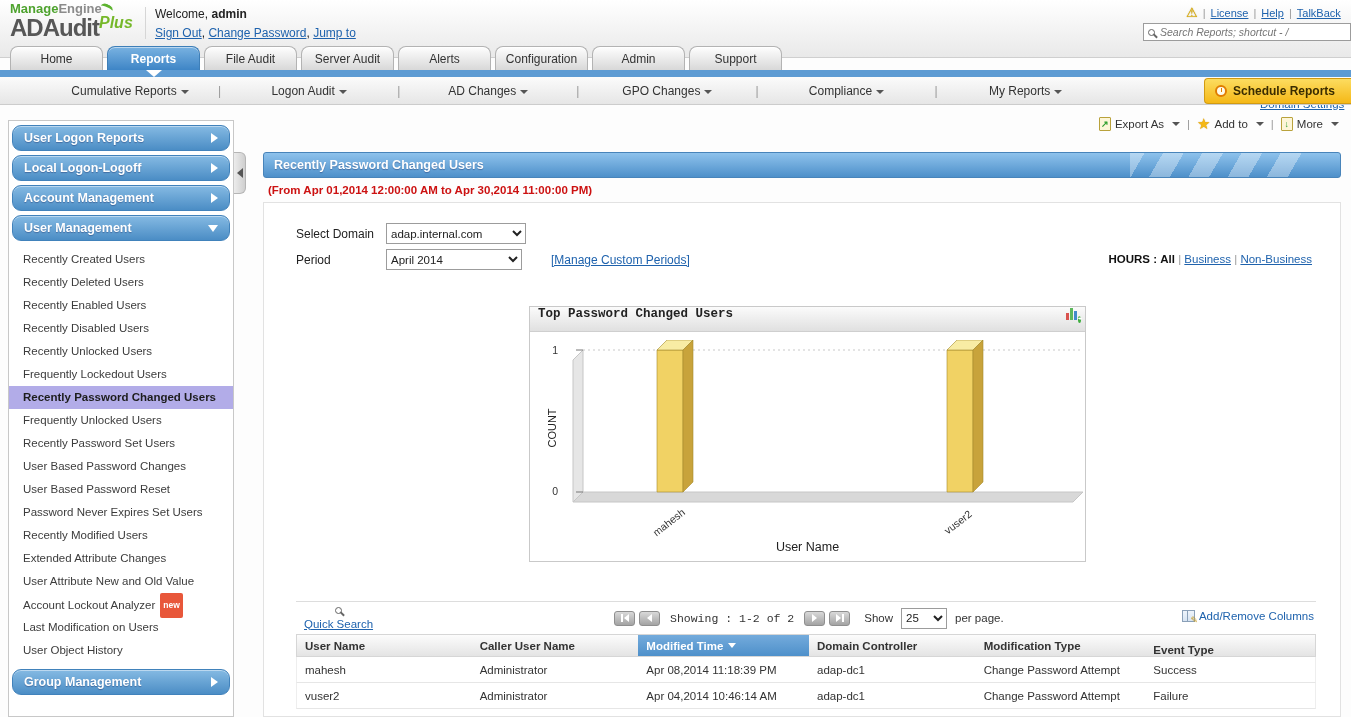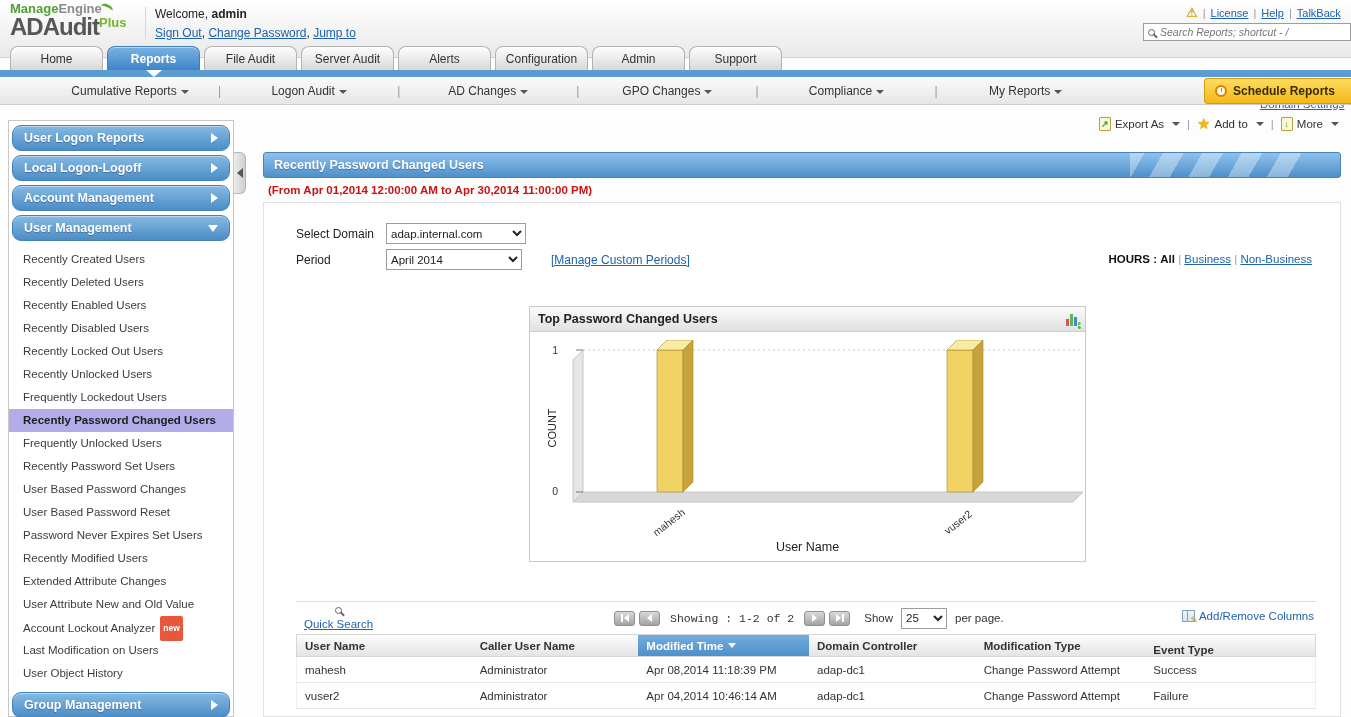--- a/index.html
+++ b/index.html
@@ -14,21 +14,21 @@
   
   .hdr { position:absolute; top:0; left:0; right:0; height:58px;
          background:linear-gradient(#ffffff,#e9e9e9); border-bottom:1px solid #cfcfcf; }
   .logo { position:absolute; left:10px; top:2px; line-height:1; }
   .logo-line1 { font-size:13px; font-weight:bold; }
   .logo-manage { color:#4ea32e; }
   .logo-engine { color:#8b8b8b; }
   .swoosh { display:inline-block; width:13px; height:9px; border-top:3px solid #5db32f;
             border-radius:50% 50% 0 0; transform:rotate(24deg); margin-left:-2px; }
   .logo-line2 { font-size:24px; font-weight:bold; color:#575757; letter-spacing:-1px; }
-  .logo-plus { color:#76b82a; font-size:13px; vertical-align:8px; letter-spacing:0; }
+  .logo-plus { color:#76b82a; font-size:16px; font-style:italic; vertical-align:8px; letter-spacing:0; }
   .hdr-divider { position:absolute; left:145px; top:7px; height:32px; border-left:1px solid #d6d6d6; }
   .welcome { position:absolute; left:155px; top:7px; font-size:12px; color:#222; }
   .welcome b { font-weight:bold; }
   .welcome-links { margin-top:5px; font-size:12px; }
   .top-links { position:absolute; left:1186px; top:5px; font-size:11px; display:flex; gap:5px; align-items:center; white-space:nowrap; }
   .warn { color:#e8b400; font-size:13px; text-shadow:0 0 1px #8a6d00; }
   .search { position:absolute; left:1143px; top:23px; width:208px; height:18px; background:#fff;
             border:1px solid #9c9c9c; display:flex; align-items:center; padding:0 4px; gap:3px; }
   .mag { width:7px; height:7px; border:1.5px solid #666; border-radius:50%; position:relative; flex:none; }
   .mag::after { content:""; position:absolute; width:5px; height:1.5px; background:#666;
@@ -109,22 +109,22 @@
   .sel-domain { position:absolute; left:122px; top:20px; width:140px; }
   .sel-period { position:absolute; left:122px; top:46px; width:136px; }
   .manage-link { position:absolute; left:287px; top:50px; font-size:12px; }
   .hours { position:absolute; right:28px; top:50px; font-size:11.5px; color:#111; }
   .hours b { font-weight:bold; }
 
   
   .chart-card { position:absolute; left:265px; top:103px; width:557px; height:256px;
                 border:1px solid #c9c9c9; background:#fff; }
   .chart-hd { height:25px; background:linear-gradient(#fbfbfb,#e0e0e0); border-bottom:1px solid #cfcfcf;
-              display:flex; align-items:center; justify-content:space-between; padding:0 8px;
-              font-weight:bold; font-size:12.5px; color:#222; }
+              display:flex; justify-content:space-between; padding:0 8px;
+              font-weight:bold; font-size:12.5px; color:#222;font-family:Liberation Mono, monospace; }
   .chart-icon { display:flex; align-items:flex-end; gap:1px; height:13px; cursor:pointer; position:relative; }
   .chart-icon i { display:block; width:3px; }
   .ci-r { height:7px; background:#d9534f; }
   .ci-g { height:12px; background:#5cb85c; }
   .ci-b { height:9px; background:#428bca; }
   .ci-plus { position:absolute; right:-4px; bottom:-3px; width:7px; height:7px; background:#3fae3f;
              border-radius:50%; color:#fff; font-size:7px; line-height:7px; text-align:center; font-style:normal; }
   .chart-body { position:relative; height:229px; }
   .plot-svg { position:absolute; left:15px; top:8px; }
   .ytick { position:absolute; left:10px; width:18px; text-align:right; font-size:10.5px; color:#333; }
@@ -251,21 +251,20 @@
   </div>
   <div class="acc">
     <span>User Management</span>
       <span class="tri-d"></span>
   </div>
   <div class="items">
     <div class="sitem">Recently Created Users</div>
     <div class="sitem">Recently Deleted Users</div>
     <div class="sitem">Recently Enabled Users</div>
     <div class="sitem">Recently Disabled Users</div>
-    <div class="sitem">Recently Locked Out Users</div>
     <div class="sitem">Recently Unlocked Users</div>
     <div class="sitem">Frequently Lockedout Users</div>
     <div class="sitem sel">Recently Password Changed Users</div>
     <div class="sitem">Frequently Unlocked Users</div>
     <div class="sitem">Recently Password Set Users</div>
     <div class="sitem">User Based Password Changes</div>
     <div class="sitem">User Based Password Reset</div>
     <div class="sitem">Password Never Expires Set Users</div>
     <div class="sitem">Recently Modified Users</div>
     <div class="sitem">Extended Attribute Changes</div>

